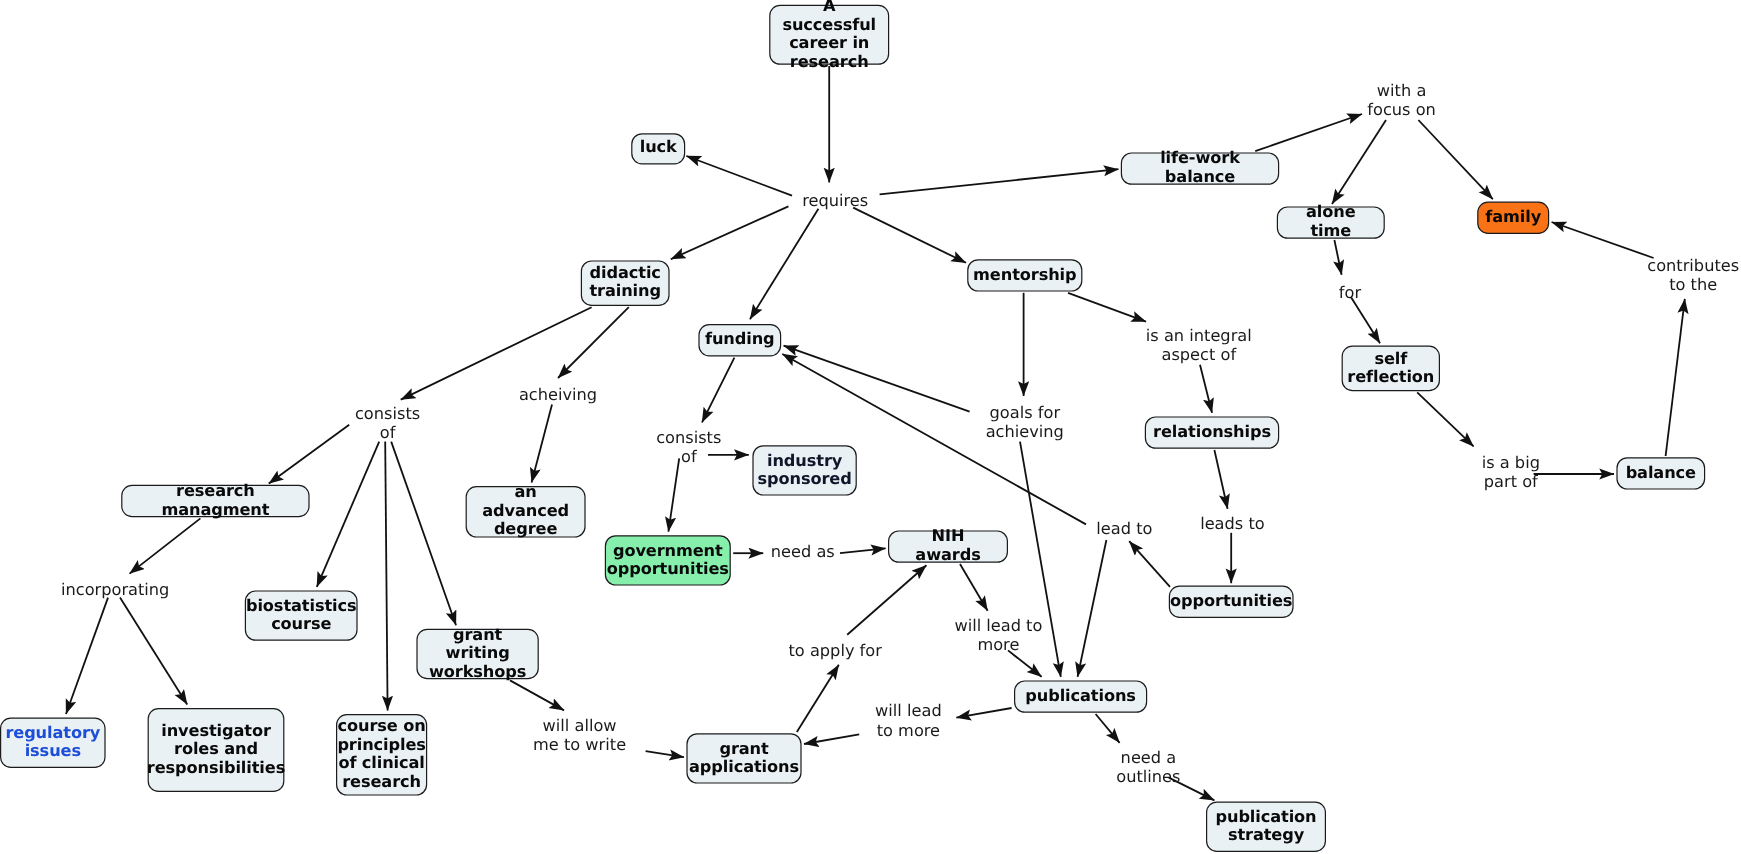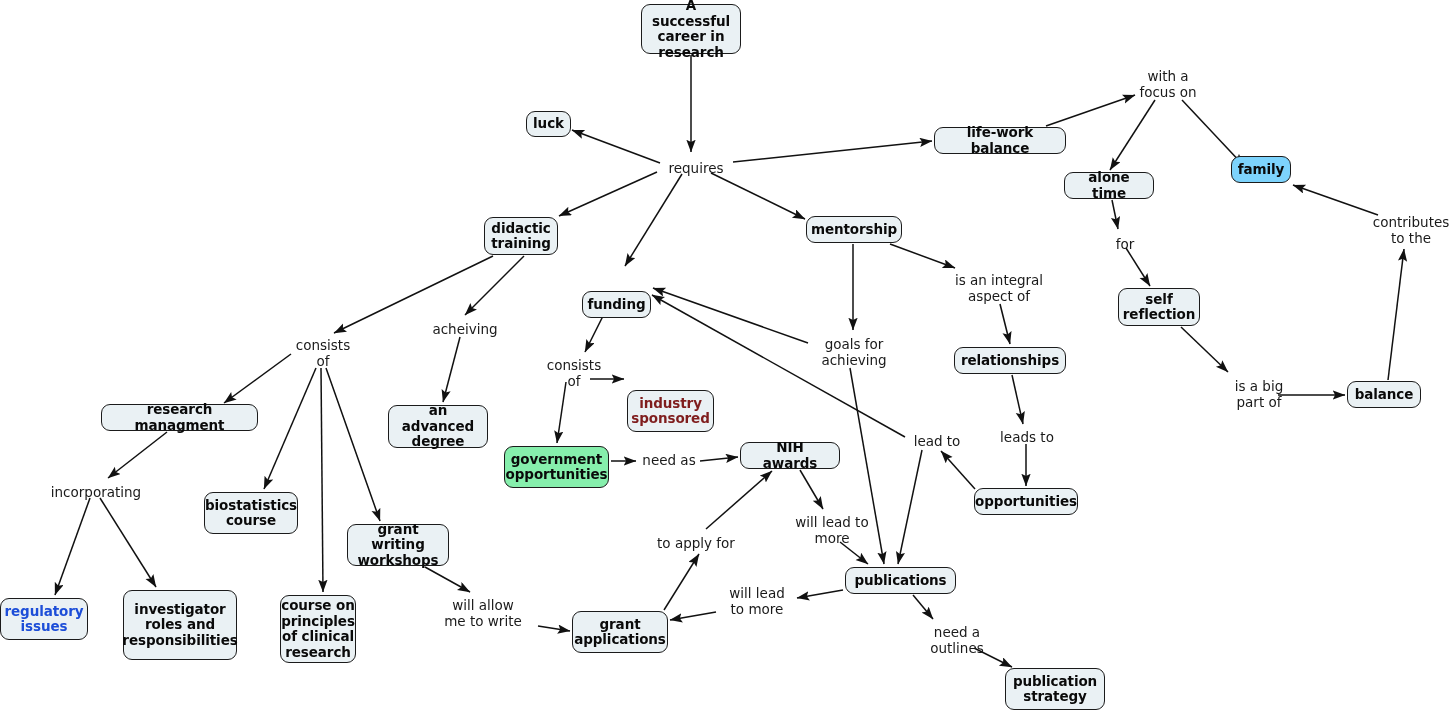--- a/index.html
+++ b/index.html
@@ -118,29 +118,29 @@
         <line x1="974" y1="648" x2="1012" y2="667" stroke="#111111" stroke-width="1.5" marker-end="url(#arrow)"></line>
       </g>
   </svg>
   <div id="node-layer">
       <div class="node" style="left: 641px; top: 4px; width: 100px; height: 50px; background: rgb(234, 241, 244); border-color: rgb(27, 27, 27); color: rgb(10, 10, 10);">A successful
 career in
 research</div>
       <div class="node" style="left: 526px; top: 111px; width: 45px; height: 26px; background: rgb(234, 241, 244); border-color: rgb(27, 27, 27); color: rgb(10, 10, 10);">luck</div>
       <div class="node" style="left: 934px; top: 127px; width: 132px; height: 27px; background: rgb(234, 241, 244); border-color: rgb(27, 27, 27); color: rgb(10, 10, 10);">life-work balance</div>
       <div class="node" style="left: 1064px; top: 172px; width: 90px; height: 27px; background: rgb(234, 241, 244); border-color: rgb(27, 27, 27); color: rgb(10, 10, 10);">alone time</div>
-      <div class="node" style="left: 1231px; top: 156px; width: 60px; height: 27px; background: #7dd3fc; border-color: rgb(27, 27, 27); color: rgb(10, 10, 10);">family</div>
+      <div class="node" style="left: 1231px; top: 168px; width: 60px; height: 27px; background: #f97316; border-color: rgb(27, 27, 27); color: rgb(10, 10, 10);">family</div>
       <div class="node" style="left: 484px; top: 217px; width: 74px; height: 38px; background: rgb(234, 241, 244); border-color: rgb(27, 27, 27); color: rgb(10, 10, 10);">didactic
 training</div>
       <div class="node" style="left: 806px; top: 216px; width: 96px; height: 27px; background: rgb(234, 241, 244); border-color: rgb(27, 27, 27); color: rgb(10, 10, 10);">mentorship</div>
-      <div class="node" style="left: 582px; top: 270px; width: 69px; height: 27px; background: rgb(234, 241, 244); border-color: rgb(27, 27, 27); color: rgb(10, 10, 10); margin-top: 21px;">funding</div>
+      <div class="node" style="left: 582px; top: 270px; width: 69px; height: 27px; background: rgb(234, 241, 244); border-color: rgb(27, 27, 27); color: rgb(10, 10, 10);">funding</div>
       <div class="node" style="left: 1118px; top: 288px; width: 82px; height: 38px; background: rgb(234, 241, 244); border-color: rgb(27, 27, 27); color: rgb(10, 10, 10);">self
 reflection</div>
       <div class="node" style="left: 954px; top: 347px; width: 112px; height: 27px; background: rgb(234, 241, 244); border-color: rgb(27, 27, 27); color: rgb(10, 10, 10);">relationships</div>
-      <div class="node" style="left: 627px; top: 371px; width: 87px; height: 42px; background: rgb(234, 241, 244); border-color: rgb(27, 27, 27); color: #7f1d1d; margin-top: 19px;">industry
+      <div class="node" style="left: 627px; top: 371px; width: 87px; height: 42px; background: rgb(234, 241, 244); border-color: rgb(27, 27, 27); color: #0f172a;">industry
 sponsored</div>
       <div class="node" style="left: 1347px; top: 381px; width: 74px; height: 27px; background: rgb(234, 241, 244); border-color: rgb(27, 27, 27); color: rgb(10, 10, 10);">balance</div>
       <div class="node" style="left: 101px; top: 404px; width: 157px; height: 27px; background: rgb(234, 241, 244); border-color: rgb(27, 27, 27); color: rgb(10, 10, 10);">research managment</div>
       <div class="node" style="left: 388px; top: 405px; width: 100px; height: 43px; background: rgb(234, 241, 244); border-color: rgb(27, 27, 27); color: rgb(10, 10, 10);">an advanced
 degree</div>
       <div class="node" style="left: 740px; top: 442px; width: 100px; height: 27px; background: rgb(234, 241, 244); border-color: rgb(27, 27, 27); color: rgb(10, 10, 10);">NIH awards</div>
       <div class="node" style="left: 504px; top: 446px; width: 105px; height: 42px; background: #86efac; border-color: rgb(27, 27, 27); color: rgb(10, 10, 10);">government
 opportunities</div>
       <div class="node" style="left: 974px; top: 488px; width: 104px; height: 27px; background: rgb(234, 241, 244); border-color: rgb(27, 27, 27); color: rgb(10, 10, 10);">opportunities</div>
       <div class="node" style="left: 204px; top: 492px; width: 94px; height: 42px; background: rgb(234, 241, 244); border-color: rgb(27, 27, 27); color: rgb(10, 10, 10);">biostatistics

